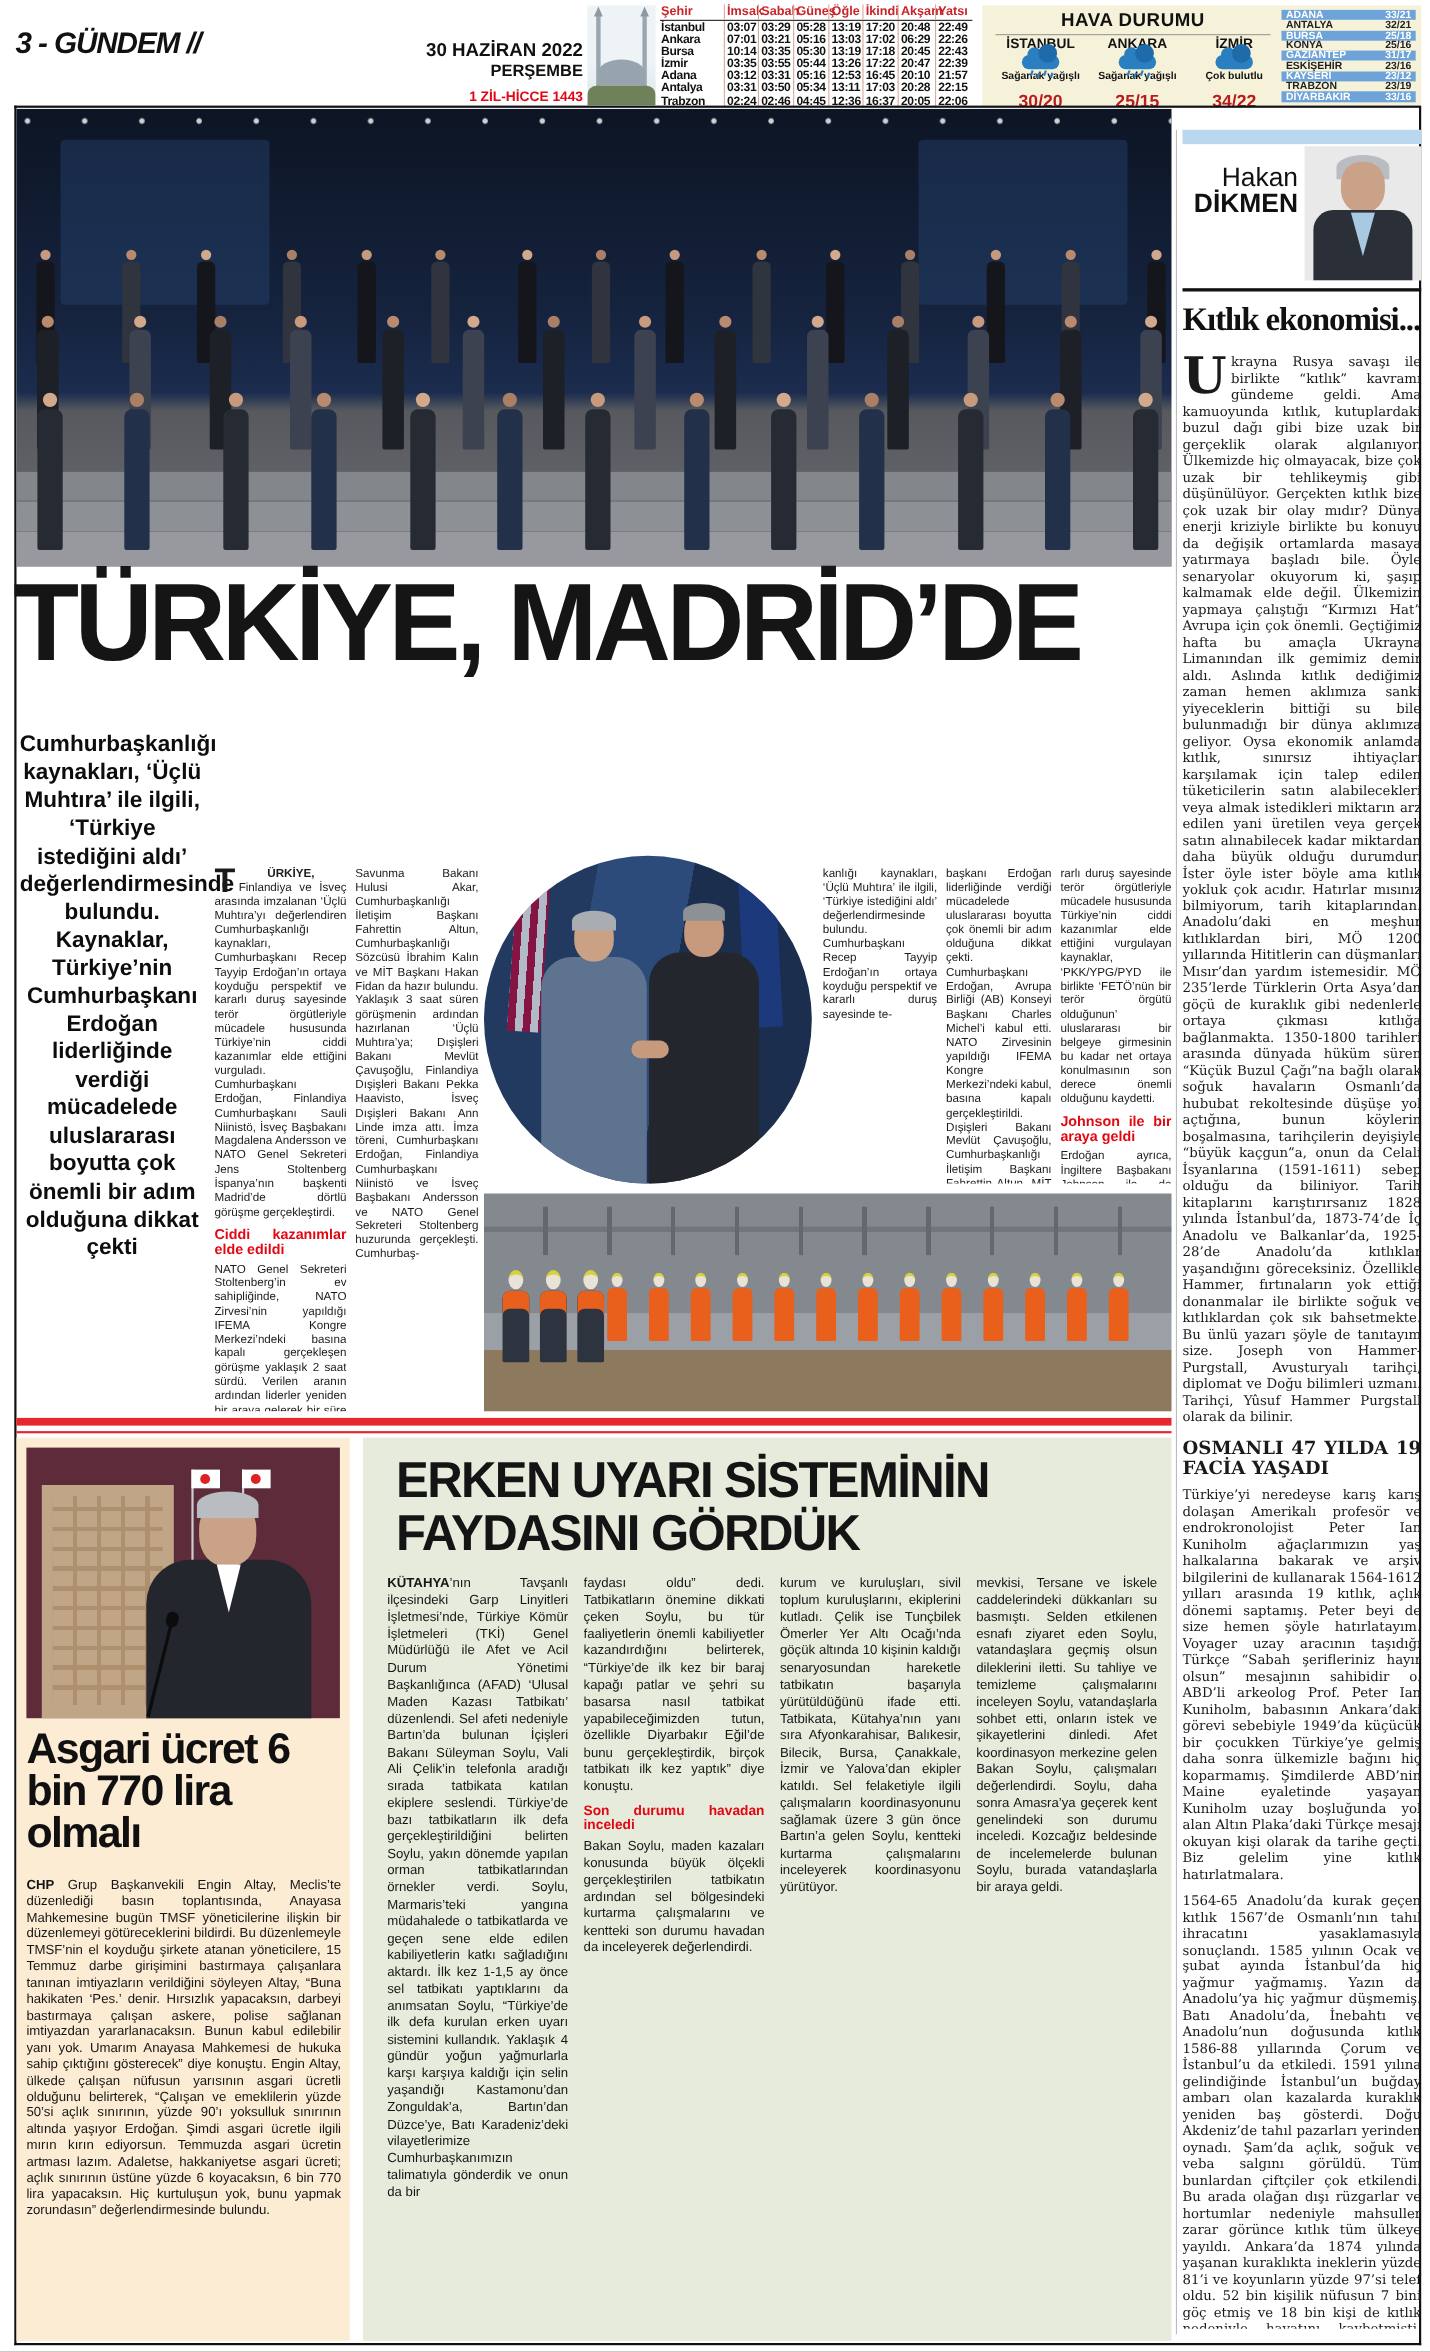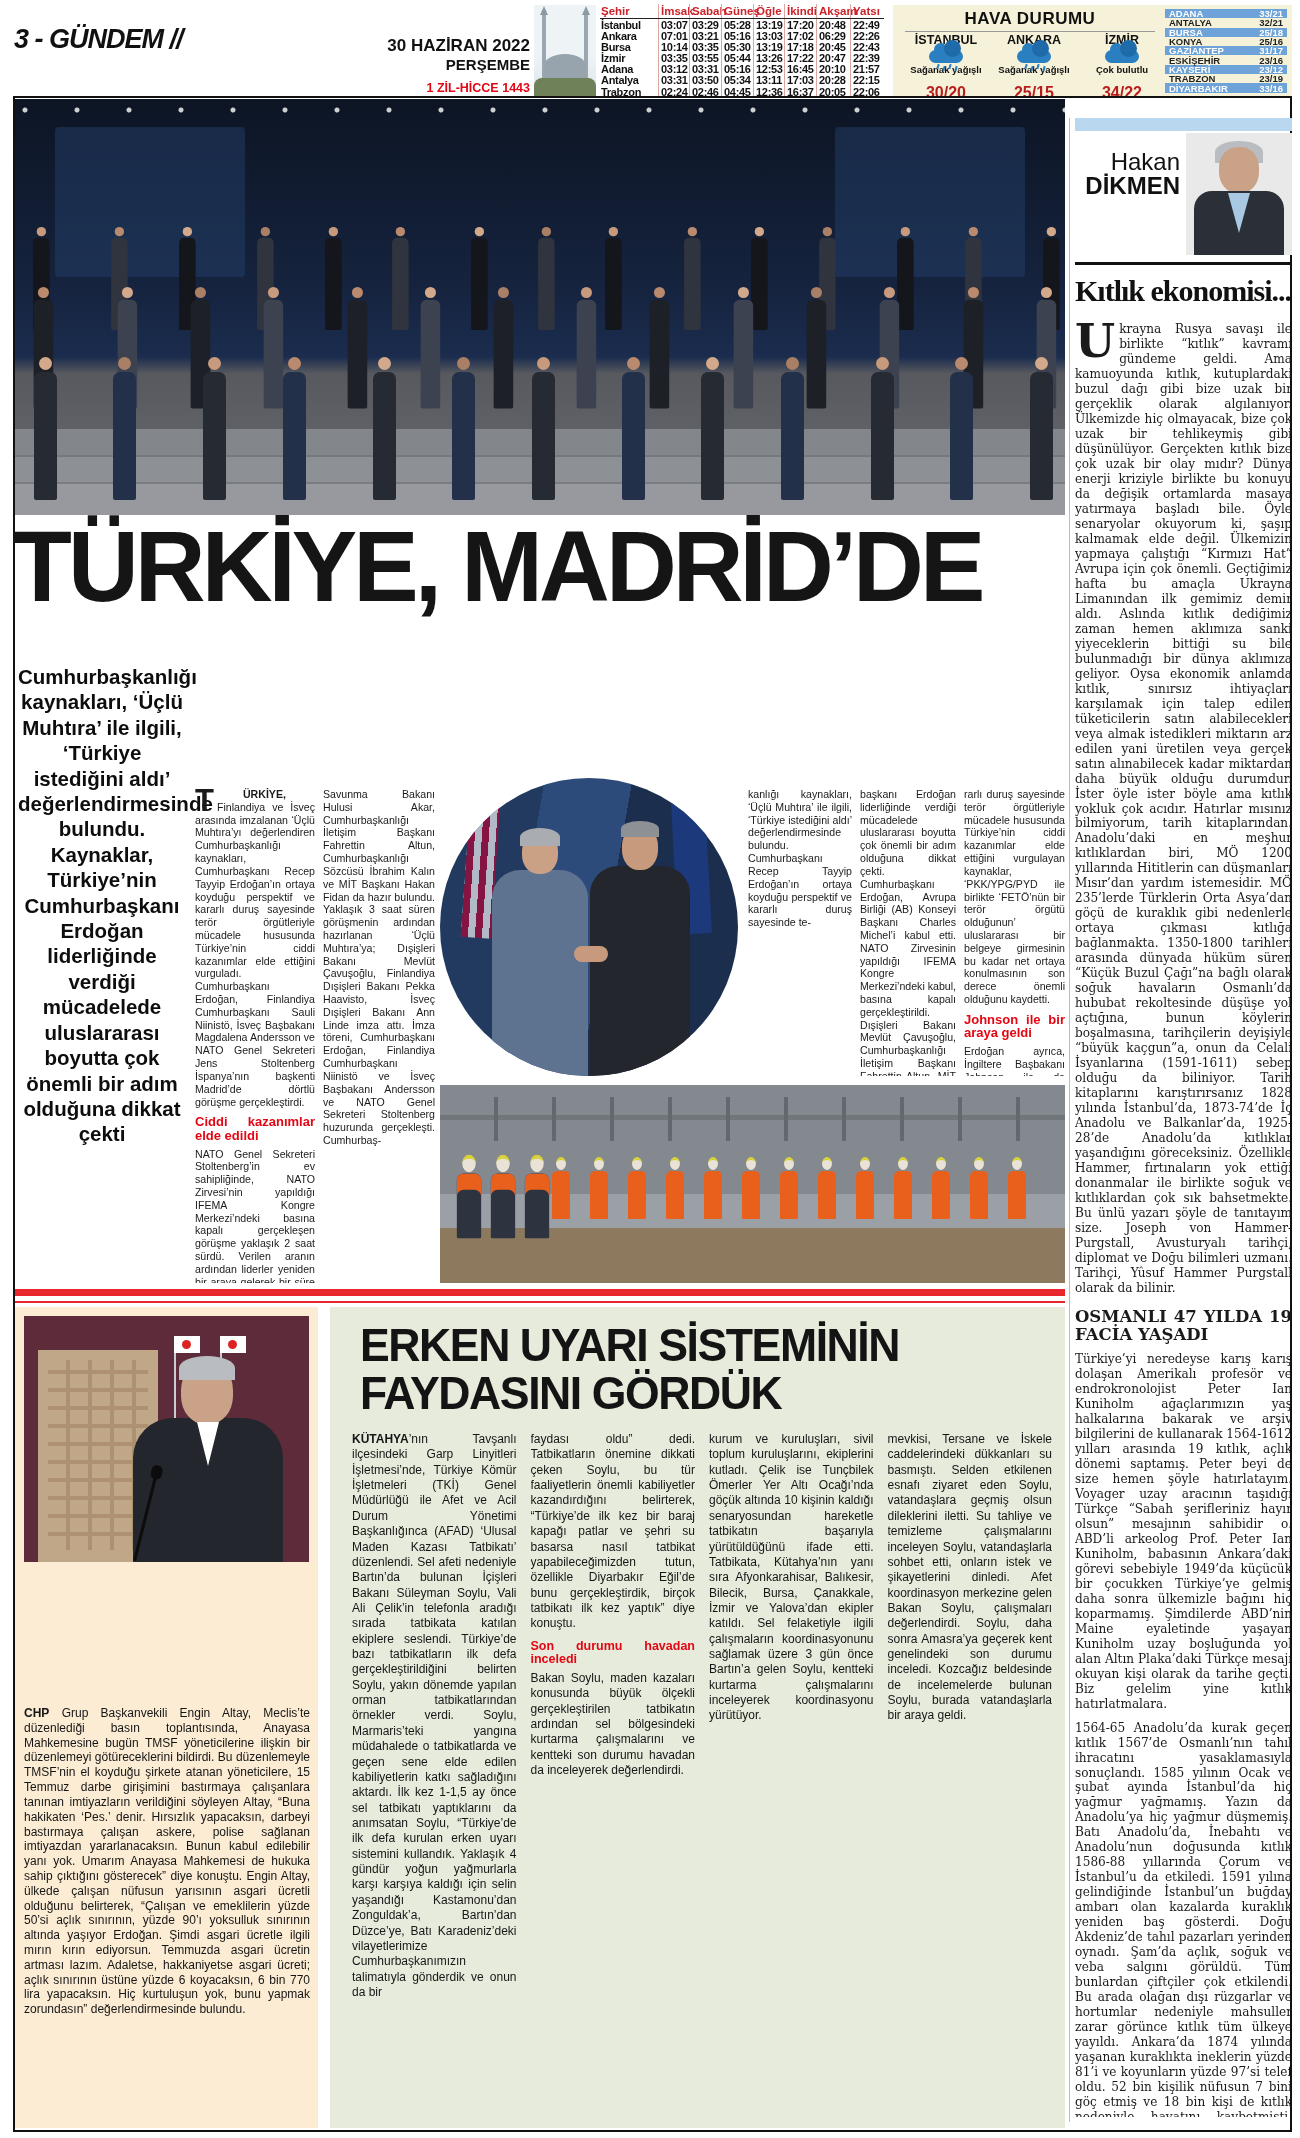--- a/index.html
+++ b/index.html
@@ -626,20 +626,21 @@
     <span class="pole" style="left:150px;"></span>
       <span class="flag" style="left:150px;"></span>
     <span class="pole" style="left:196px;"></span>
       <span class="flag" style="left:196px;"></span>
     <span class="man">
         <i class="h"></i>
         <i class="sh"></i>
       </span>
     <span class="mic"></span>
   </div>
+  <div class="abs" id="peach-headline">Asgari ücret 6 bin 770 lira olmalı</div>
   <div class="abs" id="peach-body">
     <span class="lb">CHP</span><span> Grup Başkanvekili Engin Altay, Meclis’te düzenlediği basın toplantısında, Anayasa Mahkemesine bugün TMSF yöneticilerine ilişkin bir düzenlemeyi götüreceklerini bildirdi. Bu düzenlemeyle TMSF’nin el koyduğu şirkete atanan yöneticilere, 15 Temmuz darbe girişimini bastırmaya çalışanlara tanınan imtiyazların verildiğini söyleyen Altay, “Buna hakikaten ‘Pes.’ denir. Hırsızlık yapacaksın, darbeyi bastırmaya çalışan askere, polise sağlanan imtiyazdan yararlanacaksın. Bunun kabul edilebilir yanı yok. Umarım Anayasa Mahkemesi de hukuka sahip çıktığını gösterecek” diye konuştu. Engin Altay, ülkede çalışan nüfusun yarısının asgari ücretli olduğunu belirterek, “Çalışan ve emeklilerin yüzde 50’si açlık sınırının, yüzde 90’ı yoksulluk sınırının altında yaşıyor Erdoğan. Şimdi asgari ücretle ilgili mırın kırın ediyorsun. Temmuzda asgari ücretin artması lazım. Adaletse, hakkaniyetse asgari ücreti; açlık sınırının üstüne yüzde 6 koyacaksın, 6 bin 770 lira yapacaksın. Hiç kurtuluşun yok, bunu yapmak zorundasın” değerlendirmesinde bulundu.</span>
   </div>
 
   <div class="abs" id="green"></div>
   <div class="abs" id="green-headline">
     <div>ERKEN UYARI SİSTEMİNİN</div>
     <div>FAYDASINI GÖRDÜK</div>
   </div>
   <div class="abs" id="green-cols">

